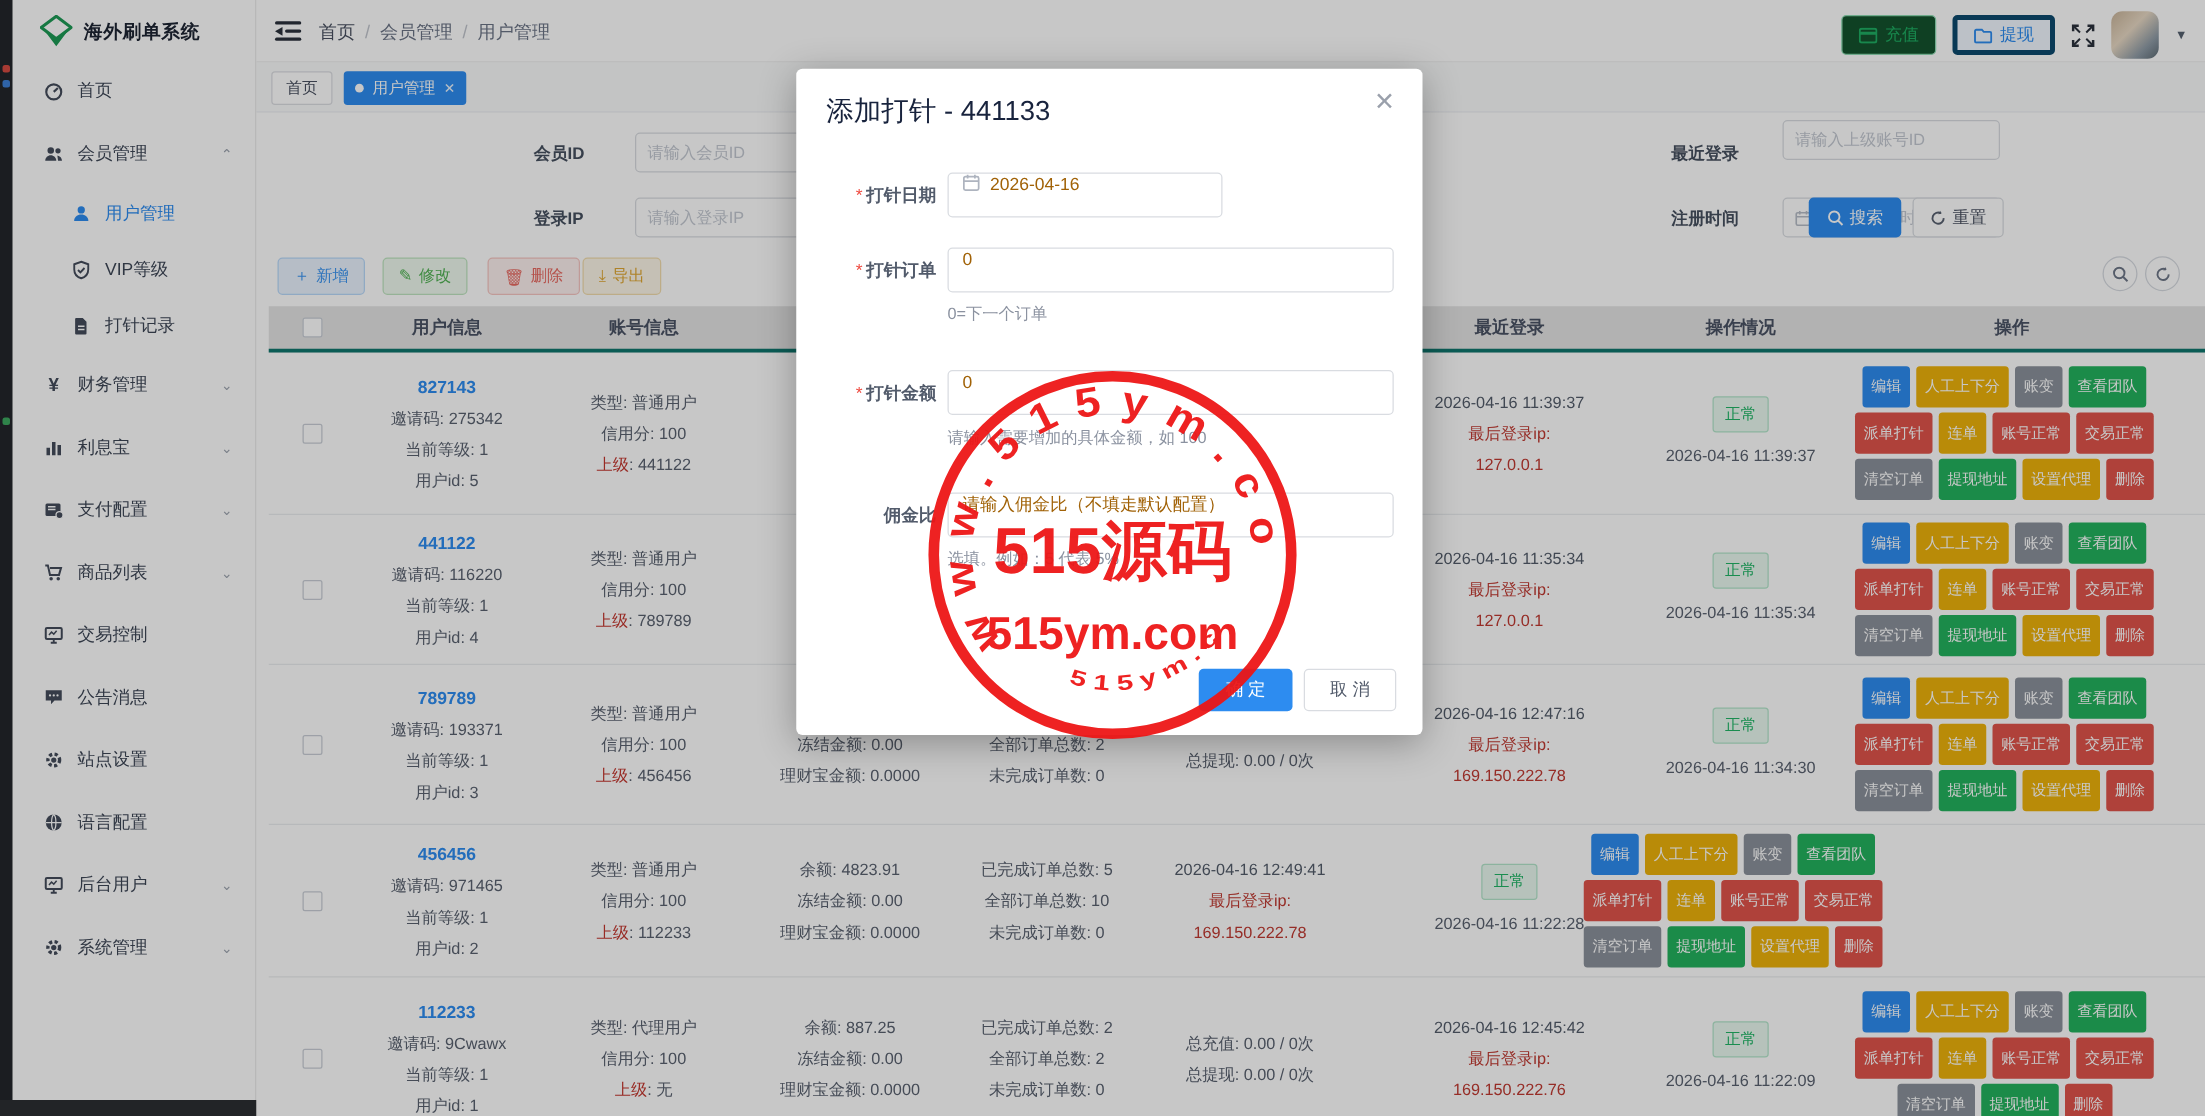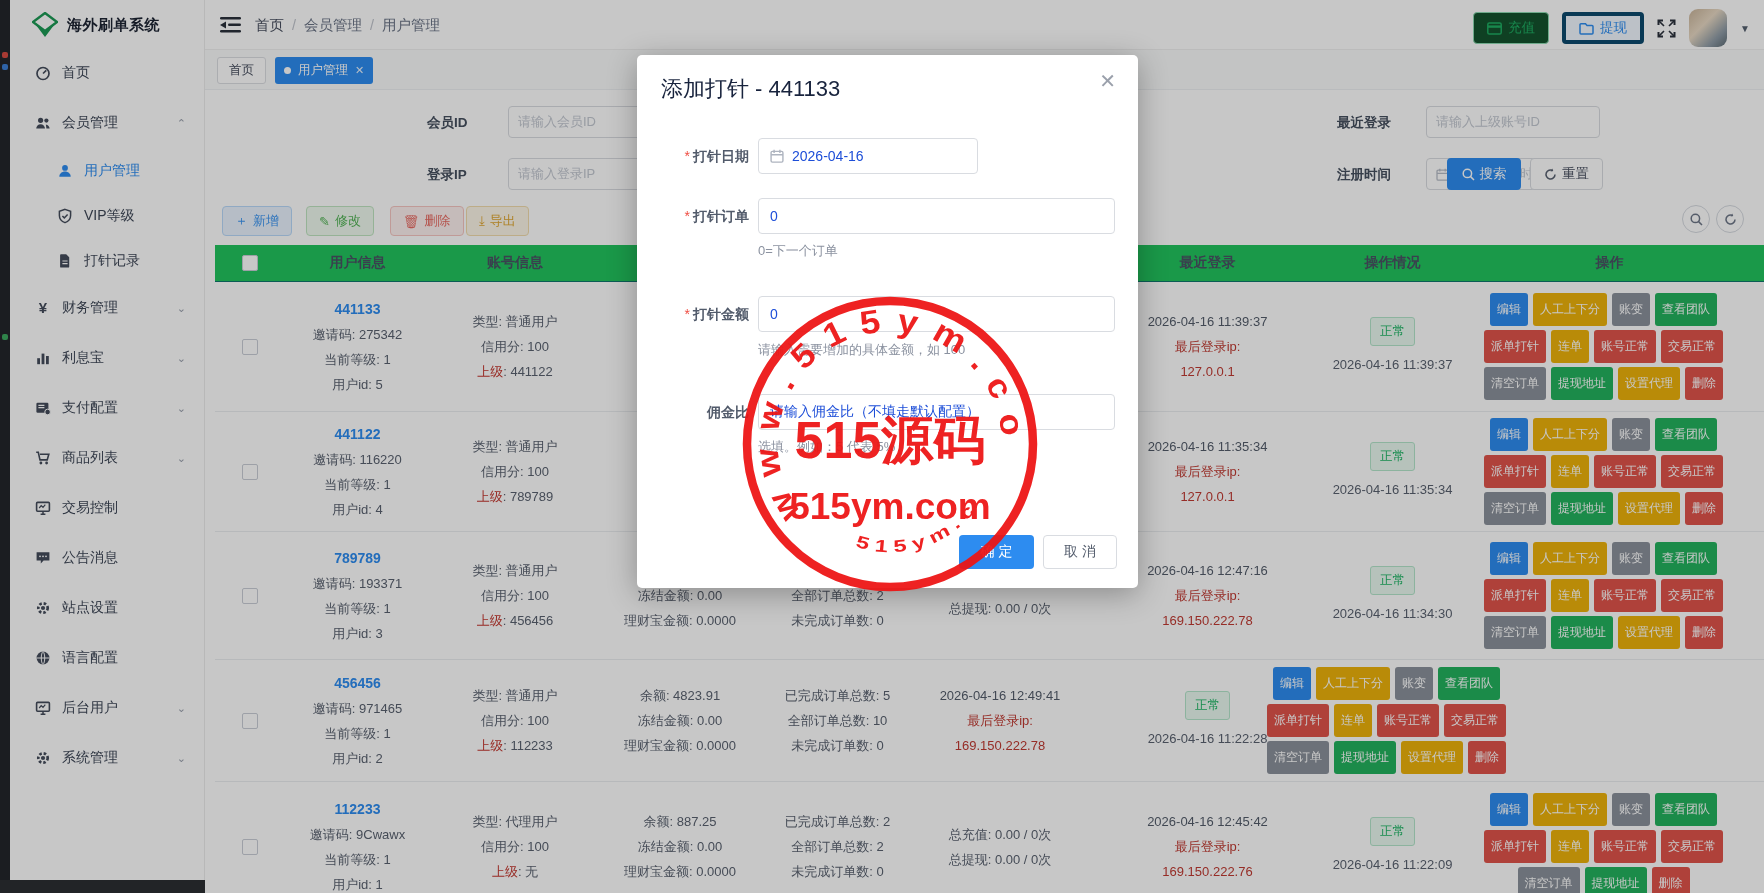--- a/index.html
+++ b/index.html
@@ -54,21 +54,21 @@
   .tool-btn { position:absolute; top:206px; height:30px; border-radius:4px; font-size:13px; display:flex; align-items:center; justify-content:center; gap:5px; cursor:pointer; padding:0 12px; }
   .tool-add  { left:17px;  background:#e9f3fe; color:#3d95f1; border:1px solid #b9d9fa; }
   .tool-edit { left:101px; background:#eff9ef; color:#53b356; border:1px solid #bfe5c0; }
   .tool-del  { left:185px; background:#fdf0ef; color:#e86a62; border:1px solid #f6c6c2; }
   .tool-exp  { left:261px; background:#fdf6e8; color:#dfa732; border:1px solid #f2ddae; }
   .circle-tool { position:absolute; top:205px; width:28px; height:28px; border-radius:50%; border:1px solid #d6dae0; color:#6d7687; display:flex; align-items:center; justify-content:center; cursor:pointer; background:#fff; }
 
   
   #table { position:absolute; left:10px; top:245px; width:1549px; }
   .t-grid { display:grid; grid-template-columns:70px 145px 170px 160px 155px 170px 245px 125px 309px; }
-  #thead { height:37px; background:#22c55e; border-bottom:1px solid #0f766e; }
+  #thead { height:37px; background:#e5e5e5; border-bottom:3px solid #0f766e; }
   #thead .hc { display:flex; align-items:center; justify-content:center; font-size:14px; font-weight:700; color:#4a5264; }
   .trow { border-bottom:1px solid #ebedf0; }
   .cell { display:flex; flex-direction:column; align-items:center; justify-content:center; font-size:13px; color:#5a6270; line-height:25px; text-align:center; }
   .uid-link { color:#2d8cf0; font-weight:700; font-size:14px; cursor:pointer; }
   .red-k { color:#c3372f; }
   .login-l1 { color:#545d6b; }
   .login-red { color:#c03a32; }
   .tag-ok { display:inline-block; padding:1px 9px; font-size:12.5px; color:#20b566; background:#e9f9f0; border:1px solid #b4e6cb; border-radius:3px; margin-bottom:6px; }
   .cbx { width:16px; height:16px; border:1px solid #c9ced6; border-radius:2px; background:#fff; cursor:pointer; }
   .ops-wrap { display:flex; flex-direction:column; align-items:center; gap:4px; padding-right:12px; }
@@ -81,21 +81,21 @@
   .op-red    { background:#e0544b; }
 
   
   #overlay { position:absolute; left:0; top:0; width:1764px; height:893px; background:rgba(0,0,0,0.22); z-index:20; }
   #modal { position:absolute; left:637px; top:55px; width:501px; height:533px; background:#fff; border-radius:5px; z-index:21; box-shadow:0 6px 30px rgba(0,0,0,.3); }
   #modal-title { position:absolute; left:24px; top:19px; font-size:22px; color:#18233d; }
   #modal-close { position:absolute; right:22px; top:14px; font-size:20px; color:#9aa0ab; cursor:pointer; }
   .m-row { position:absolute; left:0; width:100%; height:52px; }
   .m-label { position:absolute; left:0; width:112px; text-align:right; font-size:14px; font-weight:600; color:#525b6b; line-height:36px; }
   .m-label .star { color:#ef4d43; margin-right:3px; font-weight:400; }
-  .m-input { position:absolute; left:121px; height:36px; border:1px solid #d9dce1; border-radius:4px; background:#fff; display:flex; align-items:center; padding:0 11px; gap:8px; font-size:14px; color:#1d4ed8; }
+  .m-input { position:absolute; left:121px; height:36px; border:1px solid #d9dce1; border-radius:4px; background:#fff; display:flex; padding:0 11px; gap:8px; font-size:14px; color:#a16207; }
   .m-help { position:absolute; left:121px; font-size:13px; color:#8b92a0; }
   .m-foot { position:absolute; right:21px; bottom:19px; display:flex; gap:9px; z-index:3; }
   .m-ok { width:75px; height:34px; background:#2d8cf0; color:#fff; border-radius:4px; font-size:14px; display:flex; align-items:center; justify-content:center; cursor:pointer; }
   .m-cancel { width:74px; height:34px; background:#fff; color:#525b6b; border:1px solid #d9dce1; border-radius:4px; font-size:14px; display:flex; align-items:center; justify-content:center; cursor:pointer; }
 
   #stamp { position:absolute; left:712px; top:272px; z-index:22; pointer-events:none; }
 
   svg.ic { display:block; }
 </style>
 </head>
@@ -328,21 +328,21 @@
   <div id="filters">
       <div class="f-label" style="left: 222px; top: 114px; width: 68px;">会员ID</div>
       <div class="f-input" style="left: 303px; top: 106px; width: 152px;">
         <span class="ph">请输入会员ID</span>
       </div>
       <div class="f-label" style="left: 528px; top: 114px; width: 74px;">用户名称</div>
       <div class="f-input" style="left: 608px; top: 106px; width: 150px;">
         <span class="ph">请</span>
       </div>
       <div class="f-label" style="left: 1132px; top: 114px; width: 75px;">最近登录</div>
-      <div class="f-input" style="left: 1221px; top: 106px; width: 174px;">
+      <div class="f-input" style="left: 1221px; top: 96px; width: 174px;">
         <span class="ph">请输入上级账号ID</span>
       </div>
       <div class="f-label" style="left: 222px; top: 166px; width: 68px;">登录IP</div>
       <div class="f-input" style="left: 303px; top: 158px; width: 152px;">
         <span class="ph">请输入登录IP</span>
       </div>
       <div class="f-label" style="left: 528px; top: 166px; width: 74px;">邀请码</div>
       <div class="f-input" style="left: 608px; top: 158px; width: 150px;">
         <span class="ph">请</span>
       </div>
@@ -413,21 +413,21 @@
         <div class="hc">最近登录</div>
         <div class="hc">操作情况</div>
         <div class="hc">操作</div>
       </div>
     <div id="tbody">
         <div class="t-grid trow" style="min-height: 130px;">
           <div class="cell">
             <span class="cbx"></span>
           </div>
           <div class="cell">
-            <div class="uid-link">441133</div>
+            <div class="uid-link">827143</div>
             <div>邀请码: 275342</div>
             <div>当前等级: 1</div>
             <div>用户id: 5</div>
           </div>
           <div class="cell">
             <div>类型: 普通用户</div>
             <div>信用分: 100</div>
             <div><span class="red-k">上级</span><span>: 441122</span></div>
           </div>
           <div class="cell"></div>

